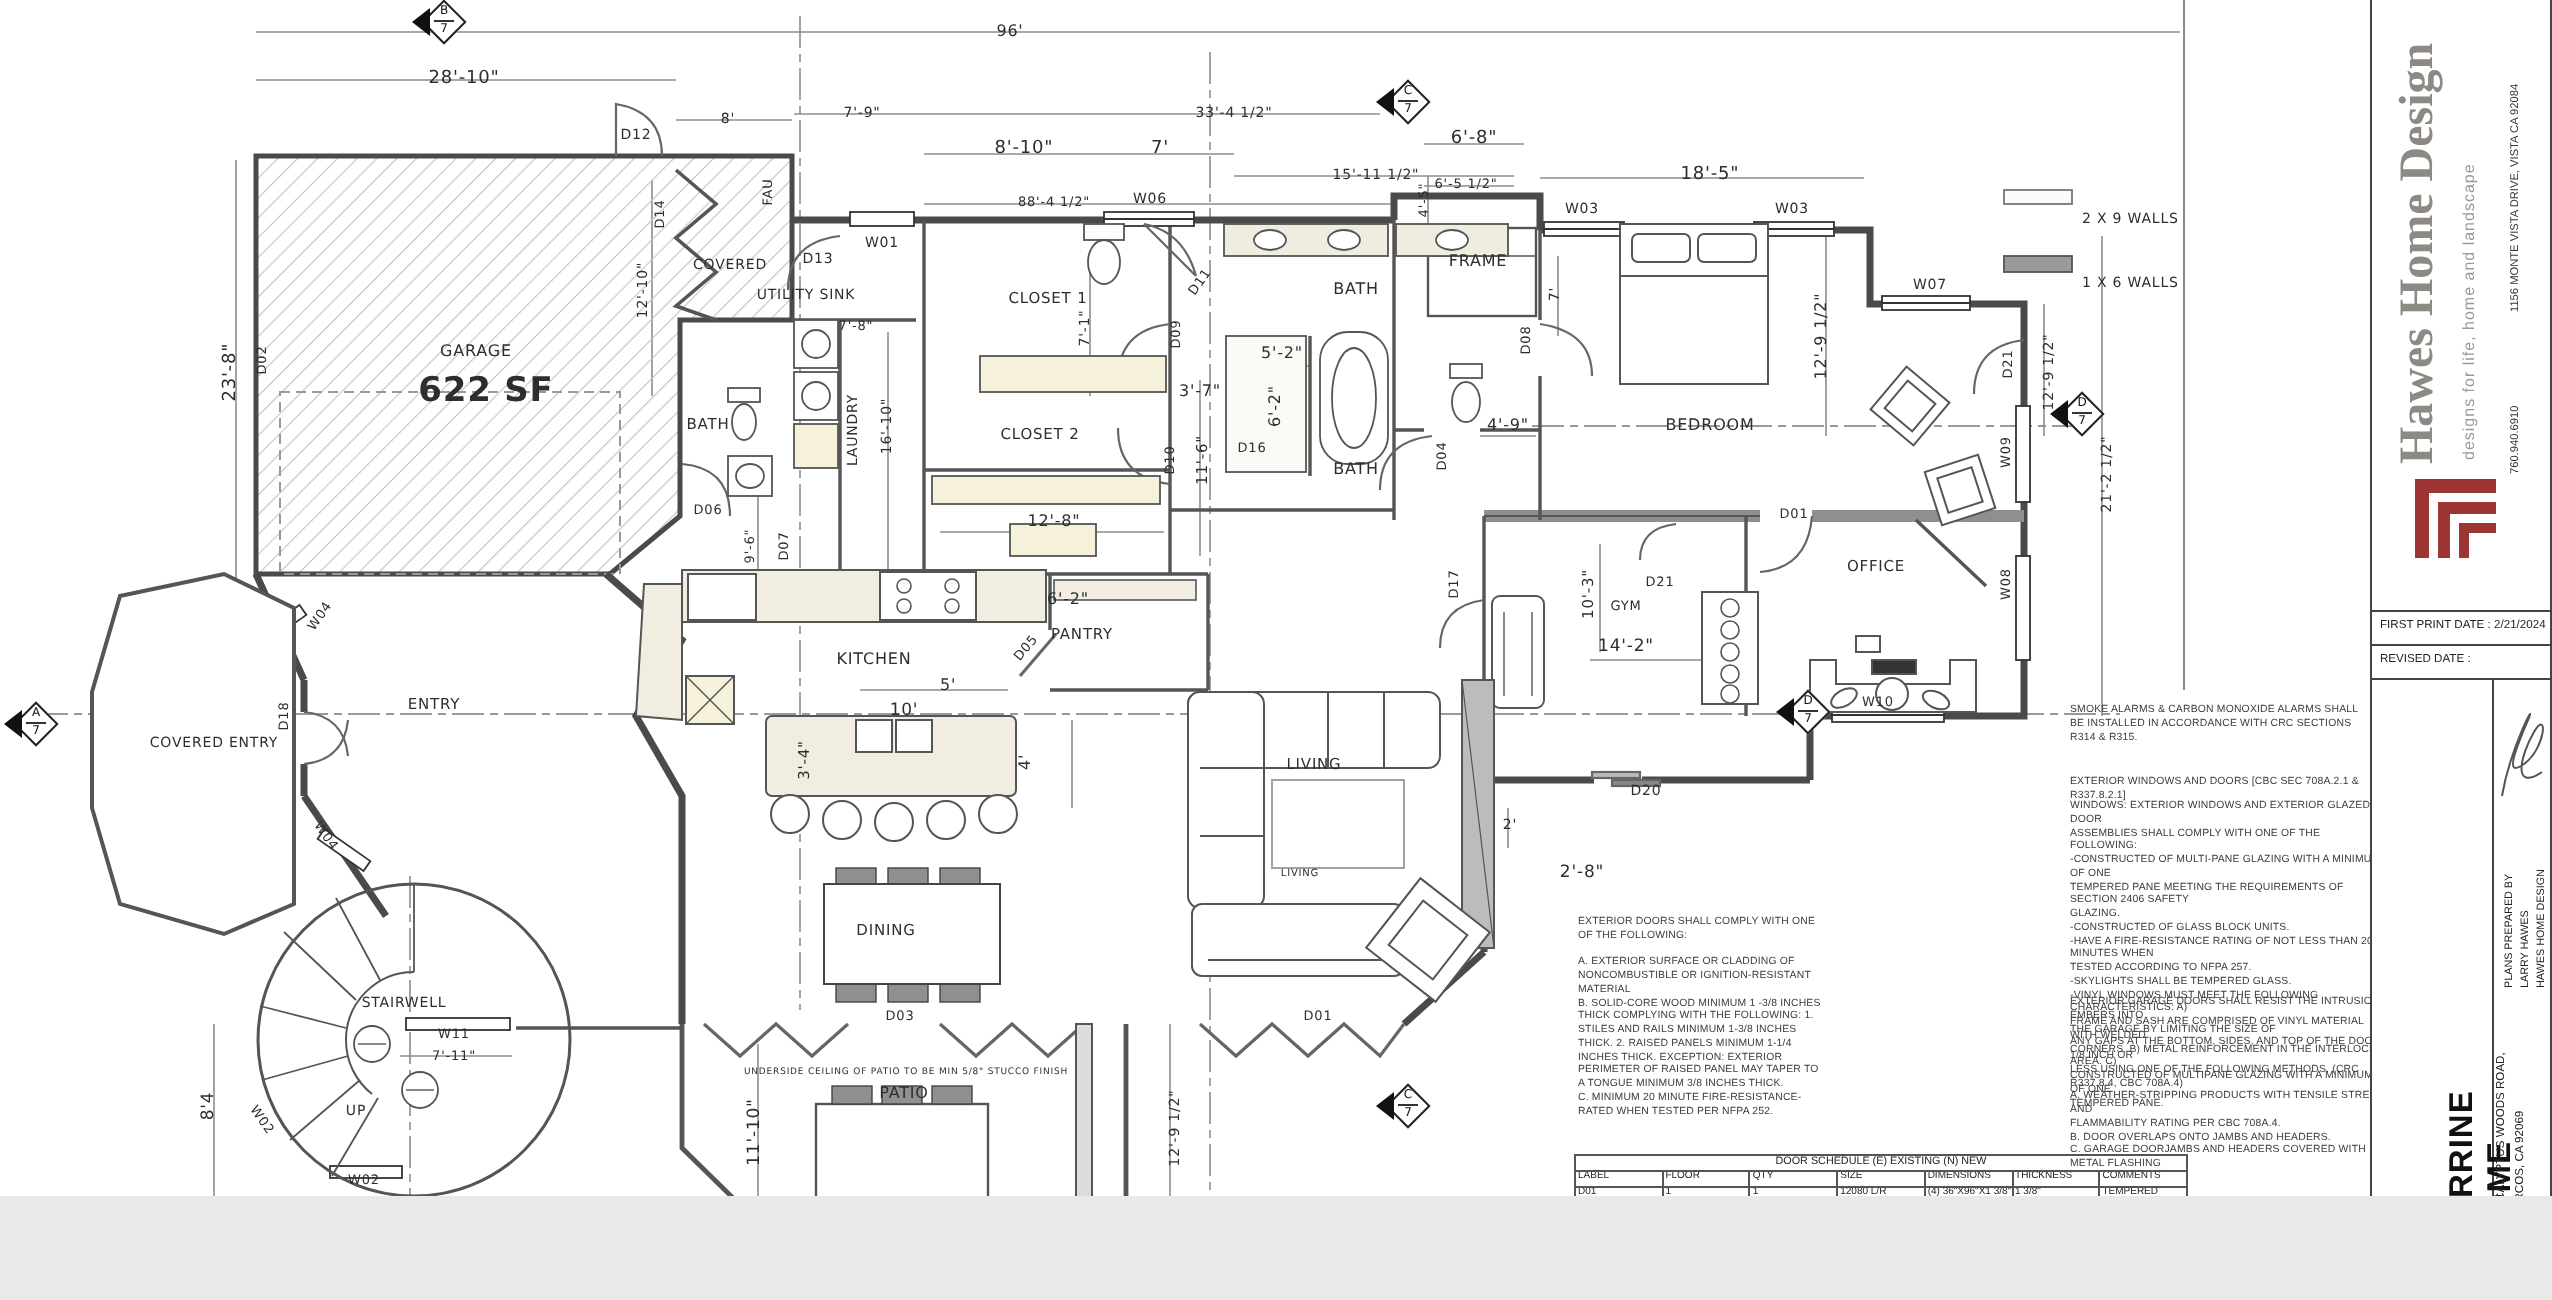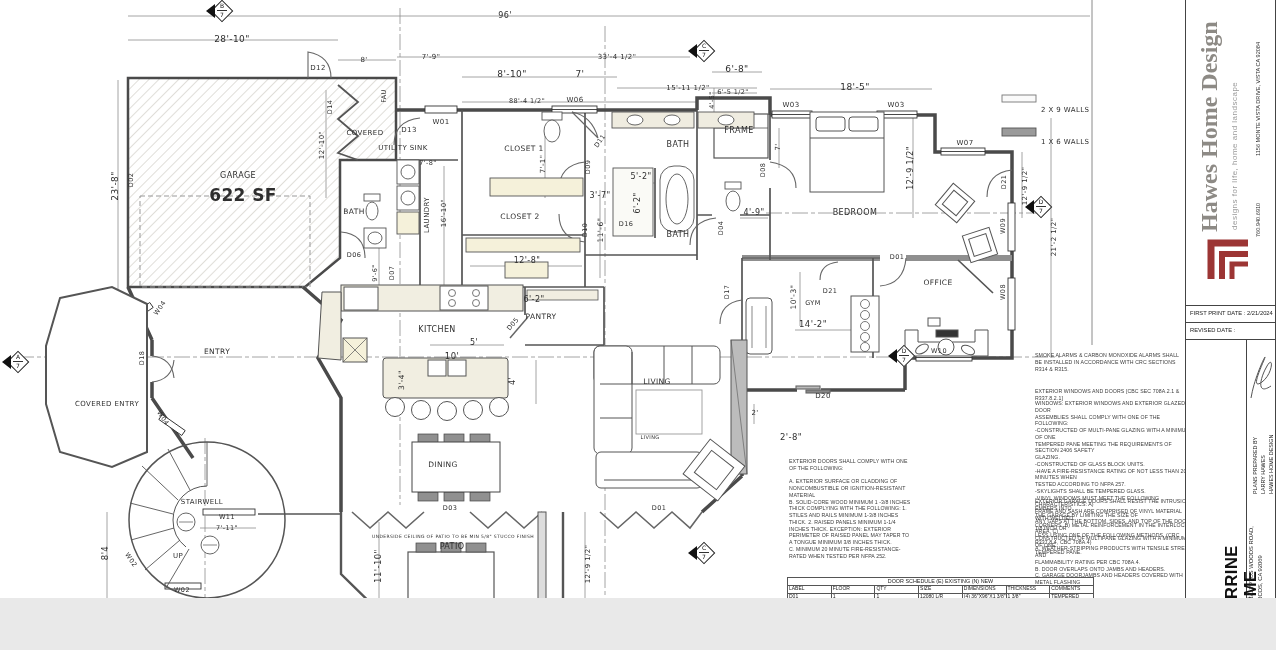--- a/index.html
+++ b/index.html
@@ -427,21 +427,21 @@
       <div class="pl" style="left: 939px; top: 351px; font-size: 6.5px; transform: translate(-50%, -50%) rotate(0deg);">W10</div>
       <div class="pl" style="left: 437px; top: 330px; font-size: 8px; transform: translate(-50%, -50%) rotate(0deg);">KITCHEN</div>
       <div class="pl" style="left: 534px; top: 300px; font-size: 8px; transform: translate(-50%, -50%) rotate(0deg);">6'-2"</div>
       <div class="pl" style="left: 541px; top: 317px; font-size: 7.5px; transform: translate(-50%, -50%) rotate(0deg);">PANTRY</div>
       <div class="pl" style="left: 513px; top: 324px; font-size: 6.5px; transform: translate(-50%, -50%) rotate(-50deg);">D05</div>
       <div class="pl" style="left: 474px; top: 343px; font-size: 8px; transform: translate(-50%, -50%) rotate(0deg);">5'</div>
       <div class="pl" style="left: 452px; top: 356px; font-size: 8.5px; transform: translate(-50%, -50%) rotate(0deg);">10'</div>
       <div class="pl" style="left: 402px; top: 380px; font-size: 7.5px; transform: translate(-50%, -50%) rotate(-90deg);">3'-4"</div>
       <div class="pl" style="left: 513px; top: 381px; font-size: 8px; transform: translate(-50%, -50%) rotate(-90deg);">4'</div>
       <div class="pl" style="left: 217px; top: 352px; font-size: 7.5px; transform: translate(-50%, -50%) rotate(0deg);">ENTRY</div>
-      <div class="pl" style="left: 107px; top: 372px; font-size: 7px; transform: translate(-50%, -50%) rotate(0deg); margin-top: 32px;">COVERED ENTRY</div>
+      <div class="pl" style="left: 107px; top: 372px; font-size: 7px; transform: translate(-50%, -50%) rotate(0deg);">COVERED ENTRY</div>
       <div class="pl" style="left: 142px; top: 358px; font-size: 6.5px; transform: translate(-50%, -50%) rotate(-90deg);">D18</div>
       <div class="pl" style="left: 160px; top: 308px; font-size: 6.5px; transform: translate(-50%, -50%) rotate(-55deg);">W04</div>
       <div class="pl" style="left: 163px; top: 418px; font-size: 6.5px; transform: translate(-50%, -50%) rotate(55deg);">W04</div>
       <div class="pl" style="left: 657px; top: 382px; font-size: 7.5px; transform: translate(-50%, -50%) rotate(0deg);">LIVING</div>
       <div class="pl" style="left: 650px; top: 437px; font-size: 5px; transform: translate(-50%, -50%) rotate(0deg);">LIVING</div>
       <div class="pl" style="left: 823px; top: 396px; font-size: 7px; transform: translate(-50%, -50%) rotate(0deg);">D20</div>
       <div class="pl" style="left: 755px; top: 413px; font-size: 7px; transform: translate(-50%, -50%) rotate(0deg);">2'</div>
       <div class="pl" style="left: 791px; top: 437px; font-size: 8.5px; transform: translate(-50%, -50%) rotate(0deg);">2'-8"</div>
       <div class="pl" style="left: 202px; top: 502px; font-size: 7px; transform: translate(-50%, -50%) rotate(0deg);">STAIRWELL</div>
       <div class="pl" style="left: 227px; top: 517px; font-size: 6.5px; transform: translate(-50%, -50%) rotate(0deg);">W11</div>

